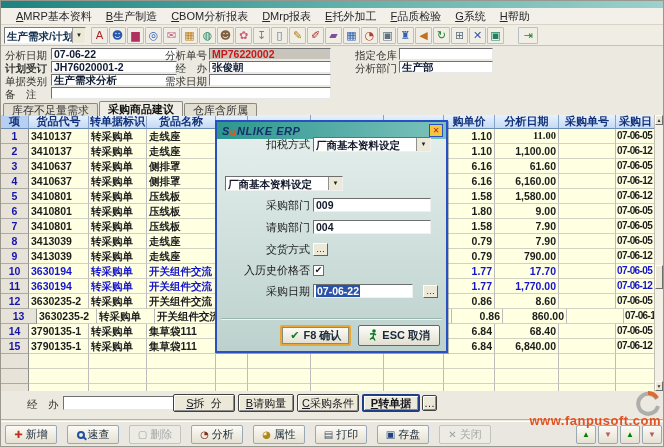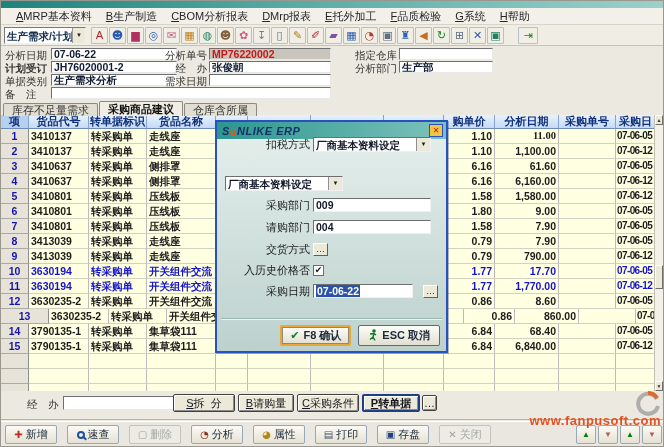--- a/index.html
+++ b/index.html
@@ -436,21 +436,21 @@
         <div class="td" style="width: 32px;"></div>
         <div class="td" style="width: 63px;"></div>
         <div class="td" style="width: 73px;"></div>
         <div class="td" style="width: 60px;"></div>
         <div class="td r" style="width: 51px;">0.86</div>
         <div class="td r" style="width: 64px;">8.60</div>
         <div class="td" style="width: 57px;"></div>
         <div class="td datec" style="width: 40px;">07-06-05</div>
       </div>
       <div class="trow">
-        <div class="td gut" style="width: 48px;">13</div>
+        <div class="td gut" style="width: 36px;">13</div>
         <div class="td" style="width: 60px;">3630235-2</div>
         <div class="td" style="width: 58px;">转采购单</div>
         <div class="td" style="width: 69px;">开关组件交流</div>
         <div class="td" style="width: 32px;"></div>
         <div class="td" style="width: 63px;"></div>
         <div class="td" style="width: 73px;"></div>
         <div class="td" style="width: 60px;"></div>
         <div class="td r" style="width: 51px;">0.86</div>
         <div class="td r" style="width: 64px;">860.00</div>
         <div class="td" style="width: 57px;"></div>

